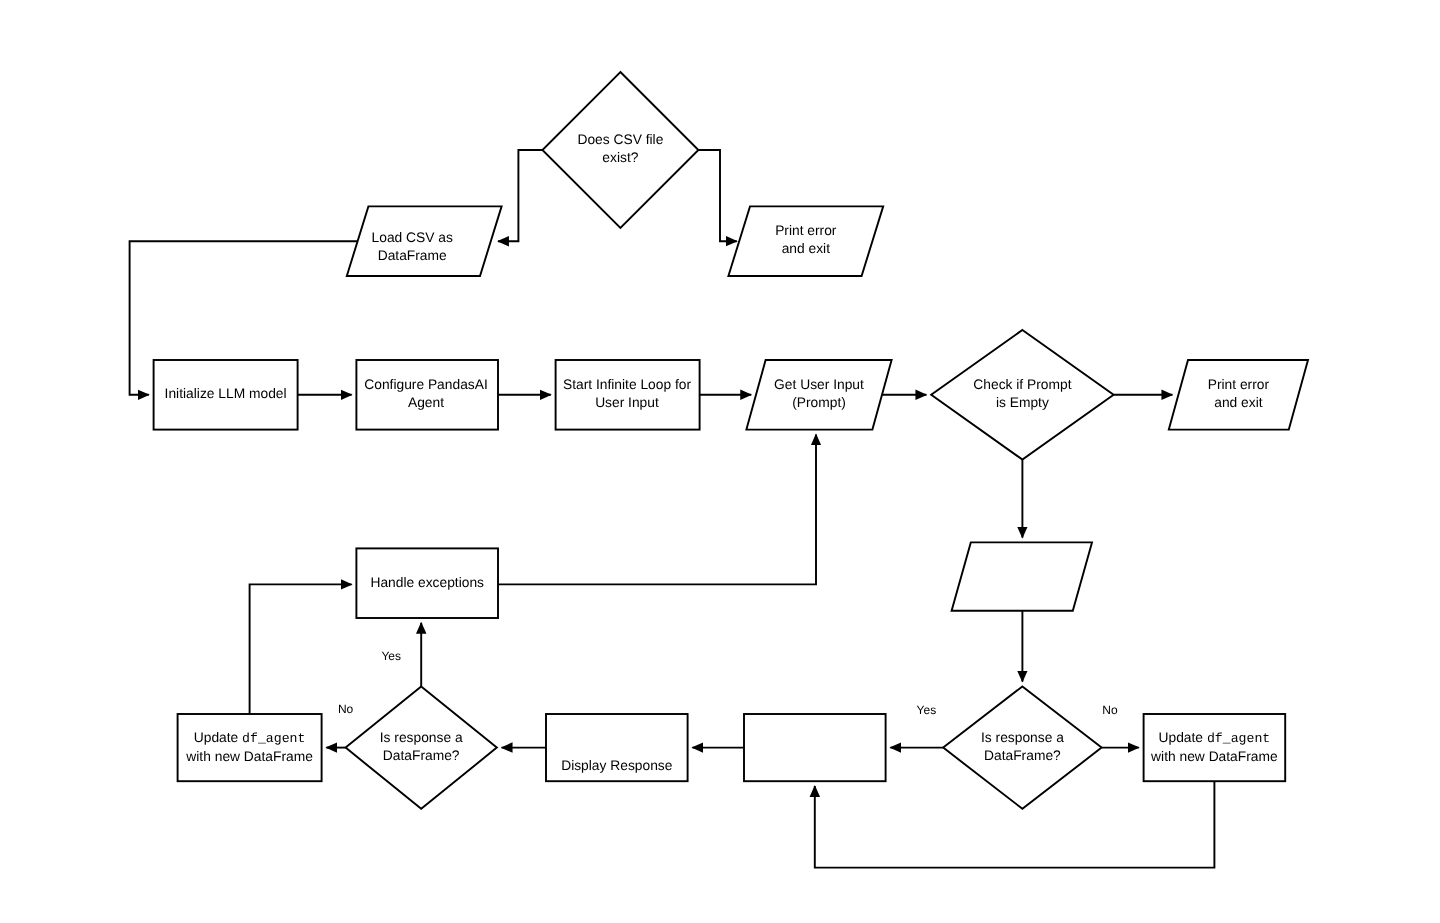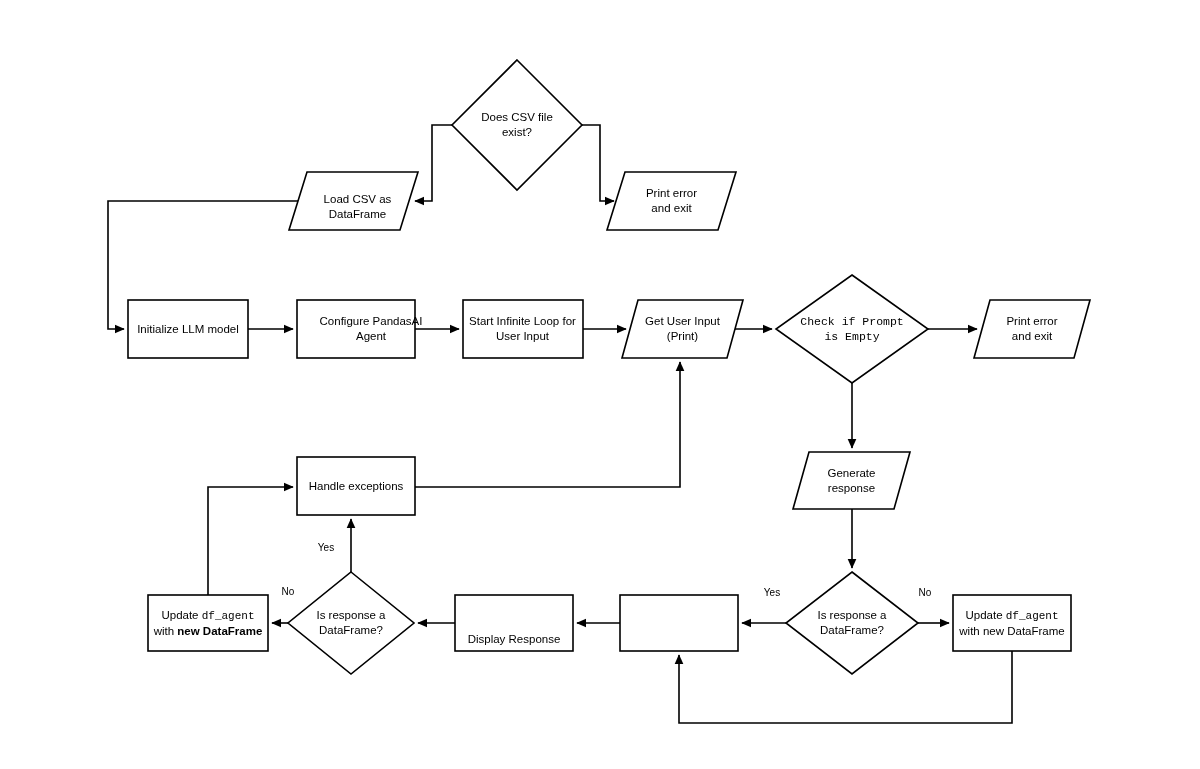--- a/index.html
+++ b/index.html
@@ -58,21 +58,21 @@
     font-size: 10px;
     line-height: 14px;
     text-align: center;
     white-space: nowrap;
   }
   .mono {
     font-family: "Liberation Mono", monospace;
     font-size: 11px;
   }
   .bold {
-    font-weight: bold;
+    font-weight: normal;
   }
 </style>
 </head>
 <body>
 
 <div id="canvas">
 
   <svg id="flow-svg" viewBox="0 0 1200 769">
     <defs>
       <marker id="arrow" viewBox="0 0 10 10" refX="9.2" refY="5" markerWidth="6.2" markerHeight="6.2" orient="auto-start-reverse">
@@ -150,45 +150,43 @@
 
     <path class="conn" d="M 208 595 L 208 487 L 293 487" marker-end="url(#arrow)"></path>
 
     <path class="conn" d="M 415 487 L 680 487 L 680 362" marker-end="url(#arrow)"></path>
 
   </svg>
 
   <div class="node-label" style="left:452px; top:95px; width:130px; height:60px;">Does CSV file
 exist?</div>
 
-  <div class="node-label" style="left:293px; top:173px; width:129px; height:68px;">Load CSV as
+  <div class="node-label" style="left:279px; top:173px; width:129px; height:68px;">Load CSV as
 DataFrame</div>
 
   <div class="node-label" style="left:607px; top:173px; width:129px; height:56px;">Print error
 and exit</div>
 
   <div class="node-label" style="left:128px; top:300px; width:120px; height:58px;">Initialize LLM model</div>
 
-  <div class="node-label" style="left:313px; top:300px; width:116px; height:58px;">Configure PandasAI
+  <div class="node-label" style="left:297px; top:300px; width:116px; height:58px;">Configure PandasAI
 Agent</div>
 
   <div class="node-label" style="left:463px; top:300px; width:119px; height:58px;">Start Infinite Loop for
 User Input</div>
 
   <div class="node-label" style="left:622px; top:300px; width:121px; height:58px;">Get User Input
-(Print)</div>
-
-  <div class="node-label" style="left:786px; top:300px; width:132px; height:58px;font-family:Liberation Mono, monospace;">Check if Prompt
+(Prompt)</div>
+
+  <div class="node-label" style="left:786px; top:300px; width:132px; height:58px;">Check if Prompt
 is Empty</div>
 
   <div class="node-label" style="left:974px; top:300px; width:116px; height:58px;">Print error
 and exit</div>
 
-  <div class="node-label" style="left:793px; top:452px; width:117px; height:57px;">Generate
-response</div>
 
   <div class="node-label" style="left:792px; top:595px; width:120px; height:56px;">Is response a
 DataFrame?</div>
 
   <div class="node-label" id="label-update-df-right" style="left:953px; top:595px; width:118px; height:56px;"><div style="text-align: center;"><span>Update </span><span class="mono">df_agent</span><br><span>with new DataFrame</span></div></div>
 
 
   <div class="node-label" style="left:455px; top:611px; width:118px; height:56px;">Display Response</div>
 
   <div class="node-label" style="left:291px; top:595px; width:120px; height:56px;">Is response a

